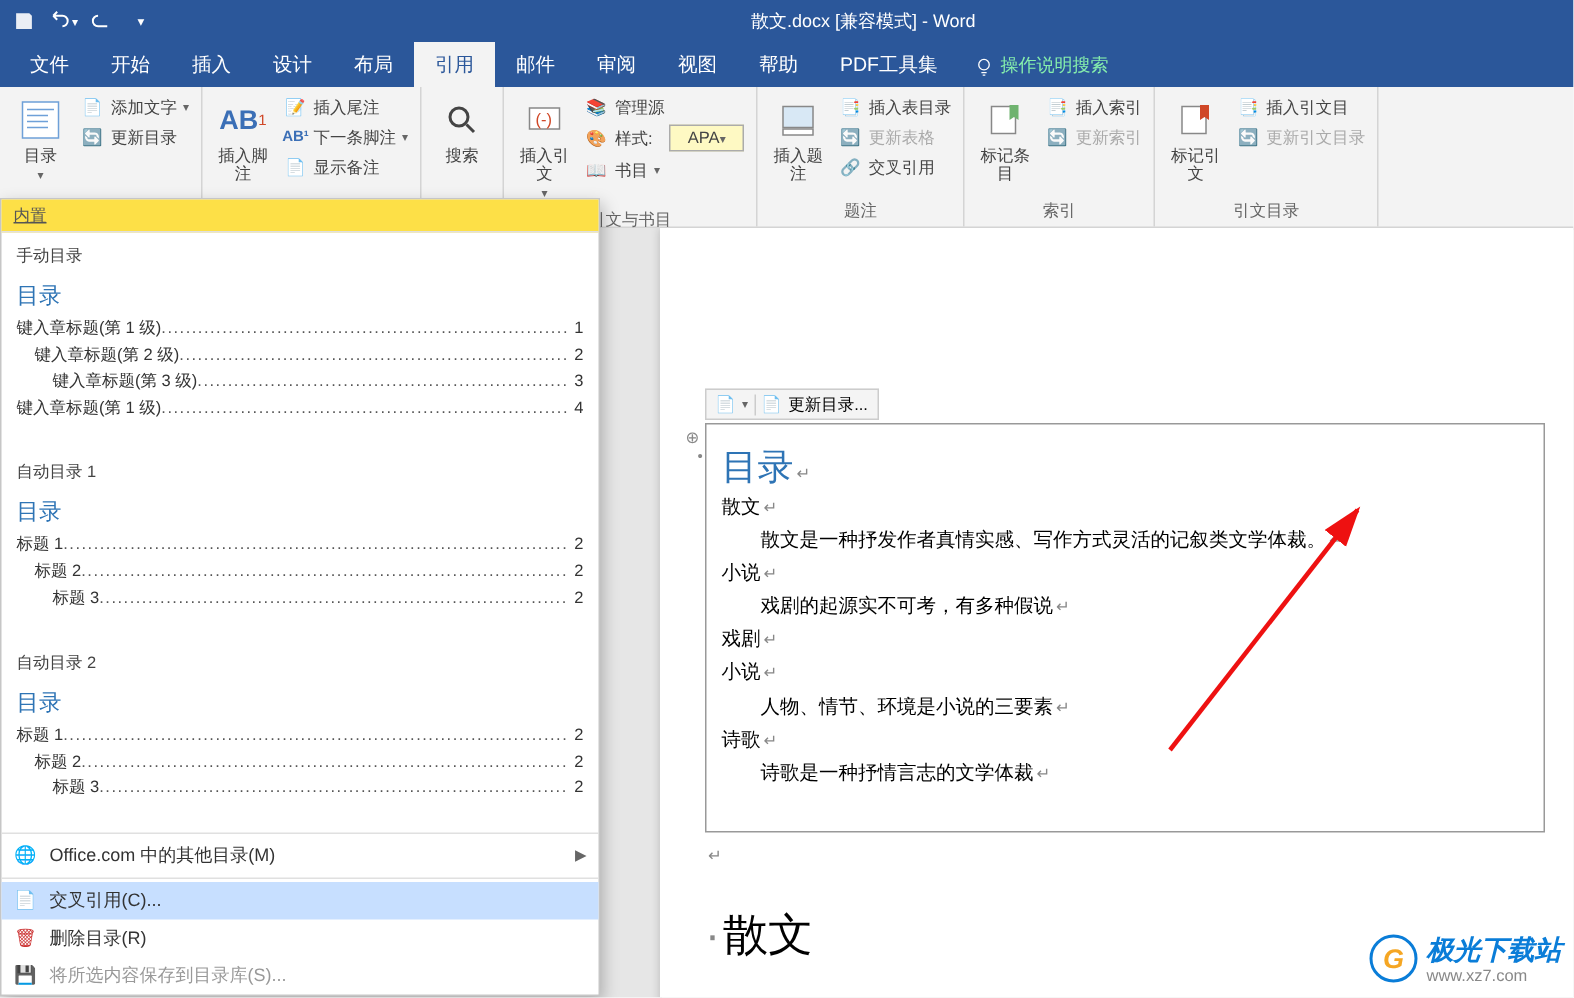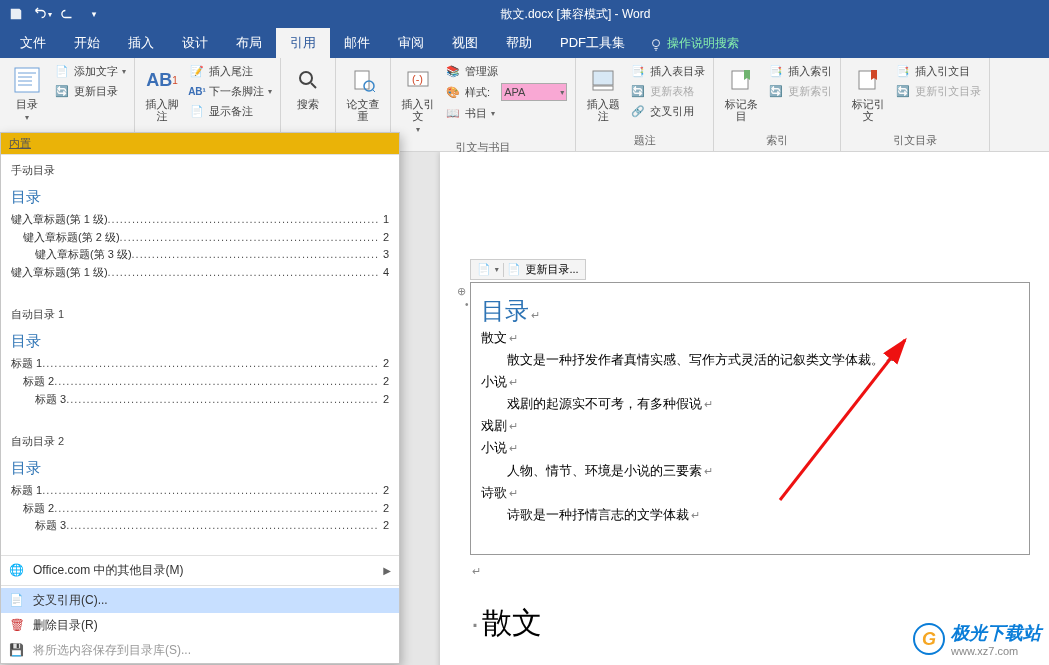--- a/index.html
+++ b/index.html
@@ -21,36 +21,36 @@
 .ribbon-group-body { flex: 1; display: flex; align-items: flex-start; gap: 4px; padding: 2px; }
 .ribbon-group-label { text-align: center; font-size: 11px; color: #666; padding: 1px 0; }
 .big-btn { display: flex; flex-direction: column; align-items: center; width: 42px; padding: 2px; cursor: pointer; }
 .big-btn .icon-box { width: 32px; height: 32px; display: flex; align-items: center; justify-content: center; }
 .big-btn .lbl { font-size: 11px; color: #444; text-align: center; line-height: 1.1; margin-top: 2px; }
 .small-stack { display: flex; flex-direction: column; gap: 2px; }
 .small-btn { display: flex; align-items: center; gap: 4px; font-size: 11px; color: #444; padding: 1px 2px; cursor: pointer; white-space: nowrap; }
 .small-btn.dim { color: #aaa; }
 .small-icon { width: 16px; height: 16px; display: flex; align-items: center; justify-content: center; }
 .dd-arrow { font-size: 8px; color: #666; }
-.select-box { border: 1px solid #ababab; background: #f9a8d4; height: 18px; font-size: 11px; padding: 0 2px; display: flex; align-items: center; width: 66px; justify-content: space-between; }
+.select-box { border: 1px solid #ababab; background: #fef9c3; height: 18px; font-size: 11px; padding: 0 2px; display: flex; align-items: center; width: 50px; justify-content: center; }
 
 .doc-area { position: absolute; top: 152px; left: 0; right: 0; bottom: 0; background: #e6e6e6; overflow: hidden; }
 .page { position: absolute; left: 440px; top: 0; width: 620px; background: #fff; box-shadow: 0 0 6px rgba(0,0,0,0.2); padding-top: 130px; height: 700px; }
 .toc-box { border: 1px solid #999; margin: 0 30px; padding: 12px 10px 28px; position: relative; }
 .toc-handle { position: absolute; top: -24px; left: -1px; background: #f4f4f4; border: 1px solid #ccc; display: flex; align-items: center; font-size: 11px; padding: 2px 6px; gap: 4px; }
 .toc-handle .sep-v { width: 1px; height: 14px; background: #ccc; }
 .toc-title { color: #2e74b5; font-size: 24px; font-family: "SimSun", serif; }
 .toc-line { font-size: 13px; font-family: "SimSun", serif; color: #000; line-height: 1.7; }
 .toc-line.indent { padding-left: 26px; }
 .para-mark::after { content: "↵"; color: #888; font-size: 11px; margin-left: 2px; }
 .heading-big { font-size: 30px; font-family: "SimSun", serif; color: #000; margin: 24px 30px 0; }
 .dot-marker { color: #888; margin-right: 2px; }
 
 .toc-dropdown { position: absolute; top: 132px; left: 0; width: 400px; background: #fff; border: 1px solid #c6c6c6; box-shadow: 2px 4px 10px rgba(0,0,0,0.25); z-index: 50; }
-.dd-header { background: #eab308; padding: 3px 8px; font-size: 11px; color: #555; border-bottom: 1px solid #e0e0e0; text-decoration: underline; }
+.dd-header { background: #fde047; padding: 3px 8px; font-size: 11px; color: #555; border-bottom: 1px solid #e0e0e0; text-decoration: underline; }
 .dd-section { padding: 4px 8px 8px; }
 .dd-section-title { font-size: 11px; color: #444; padding: 4px 2px; }
 .toc-preview { font-family: "SimSun", serif; margin: 4px 2px 10px; }
 .toc-preview .pv-title { color: #2e74b5; font-size: 15px; margin: 6px 0 4px; }
 .toc-preview .pv-row { display: flex; font-size: 11px; color: #333; line-height: 1.6; }
 .toc-preview .pv-label { white-space: nowrap; }
 .toc-preview .pv-dots { flex: 1; overflow: hidden; letter-spacing: 1px; color: #555; }
 .toc-preview .pv-num { width: 10px; text-align: right; }
 .dd-sep { height: 1px; background: #e0e0e0; margin: 2px 0; }
 .dd-item { display: flex; align-items: center; padding: 4px 8px; font-size: 12px; color: #333; cursor: pointer; gap: 8px; }
@@ -175,35 +175,20 @@
               <circle cx="10" cy="10" r="6" fill="none" stroke="#444" stroke-width="2"></circle>
               <path stroke="#444" stroke-width="2" d="m15 15 5 5"></path>
             </svg>
           </div>
         <div class="lbl">搜索</div>
       </div>
     </div>
     <div class="ribbon-group-label">信息检索</div>
   </div>
 
-  <div class="ribbon-group">
-    <div class="ribbon-group-body">
-      <div class="big-btn">
-        <div class="icon-box">
-            <svg width="24" height="24" viewBox="0 0 24 24">
-              <rect x="4" y="3" width="14" height="18" fill="#fff" stroke="#888"></rect>
-              <circle cx="18" cy="18" r="5" fill="none" stroke="#3b87c8" stroke-width="1.5"></circle>
-              <path stroke="#3b87c8" d="m22 22 2 2"></path>
-            </svg>
-          </div>
-        <div class="lbl">论文查重</div>
-      </div>
-    </div>
-    <div class="ribbon-group-label">论文</div>
-  </div>
 
   <div class="ribbon-group">
     <div class="ribbon-group-body">
       <div class="big-btn">
         <div class="icon-box">
             <svg width="26" height="24" viewBox="0 0 26 24">
               <rect x="3" y="4" width="20" height="14" fill="#fff" stroke="#888"></rect>
               <text x="7" y="15" font-size="11" fill="#d04727">(-)</text>
             </svg>
           </div>

